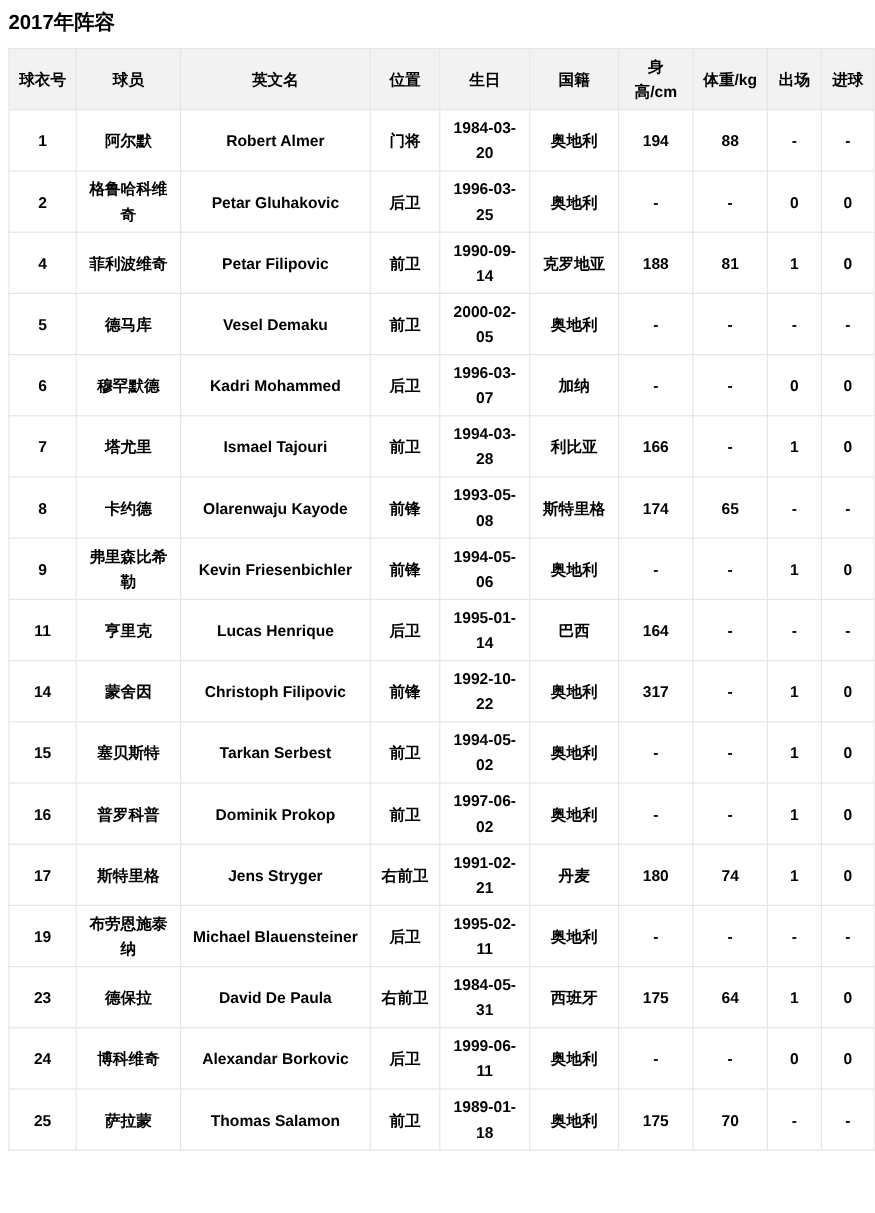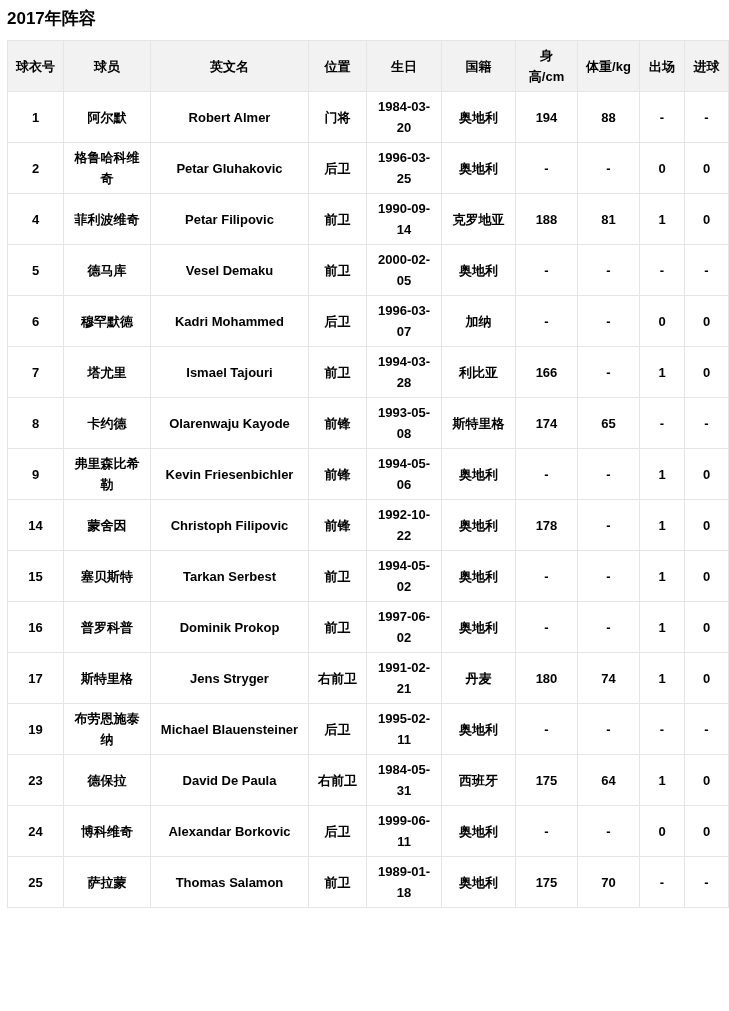--- a/index.html
+++ b/index.html
@@ -182,27 +182,39 @@
           <td>Kevin Friesenbichler</td>
           <td>前锋</td>
           <td>1994-05-06</td>
           <td>奥地利</td>
           <td>-</td>
           <td>-</td>
           <td>1</td>
           <td>0</td>
         </tr>
         <tr>
+          <td>11</td>
+          <td>亨里克</td>
+          <td>Lucas Henrique</td>
+          <td>后卫</td>
+          <td>1995-01-14</td>
+          <td>巴西</td>
+          <td>164</td>
+          <td>-</td>
+          <td>-</td>
+          <td>-</td>
+        </tr>
+        <tr>
           <td>14</td>
           <td>蒙舍因</td>
           <td>Christoph Filipovic</td>
           <td>前锋</td>
           <td>1992-10-22</td>
           <td>奥地利</td>
-          <td>178</td>
+          <td>317</td>
           <td>-</td>
           <td>1</td>
           <td>0</td>
         </tr>
         <tr>
           <td>15</td>
           <td>塞贝斯特</td>
           <td>Tarkan Serbest</td>
           <td>前卫</td>
           <td>1994-05-02</td>

